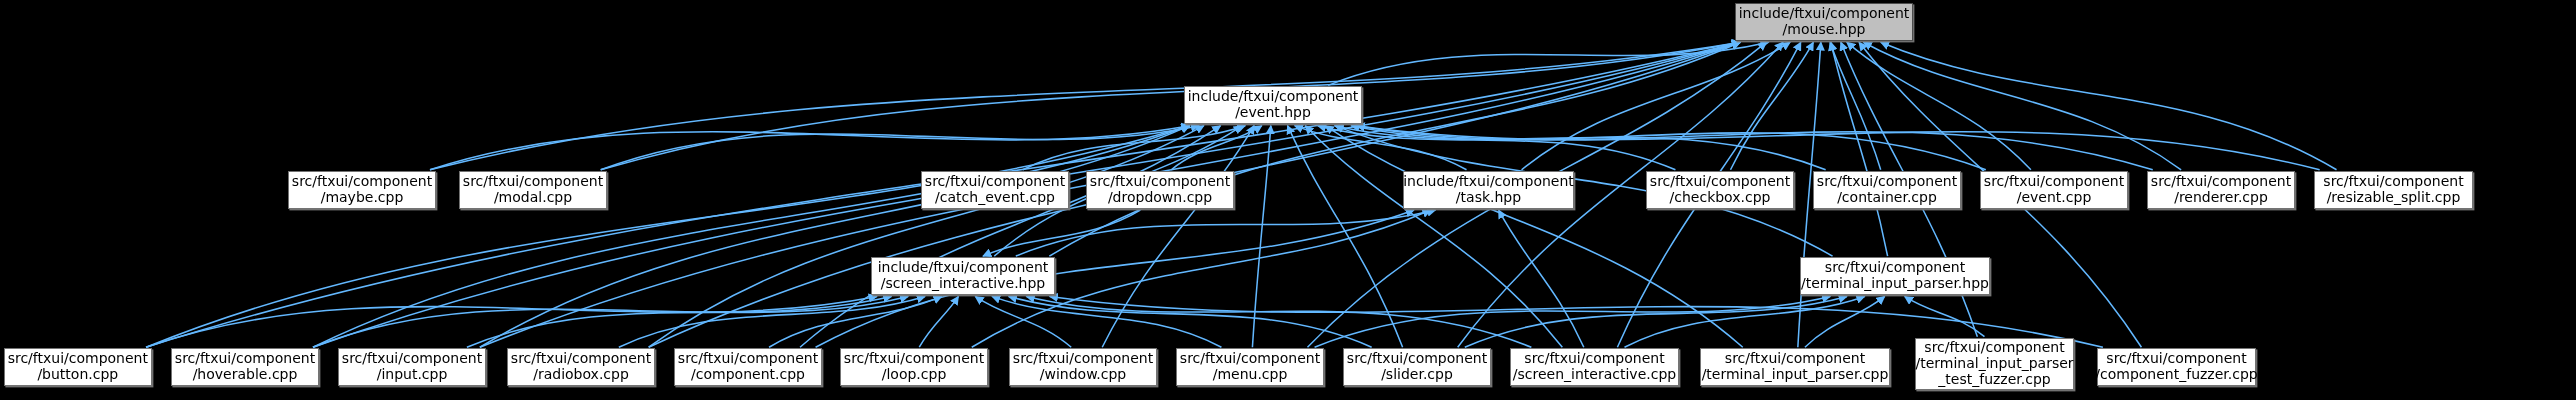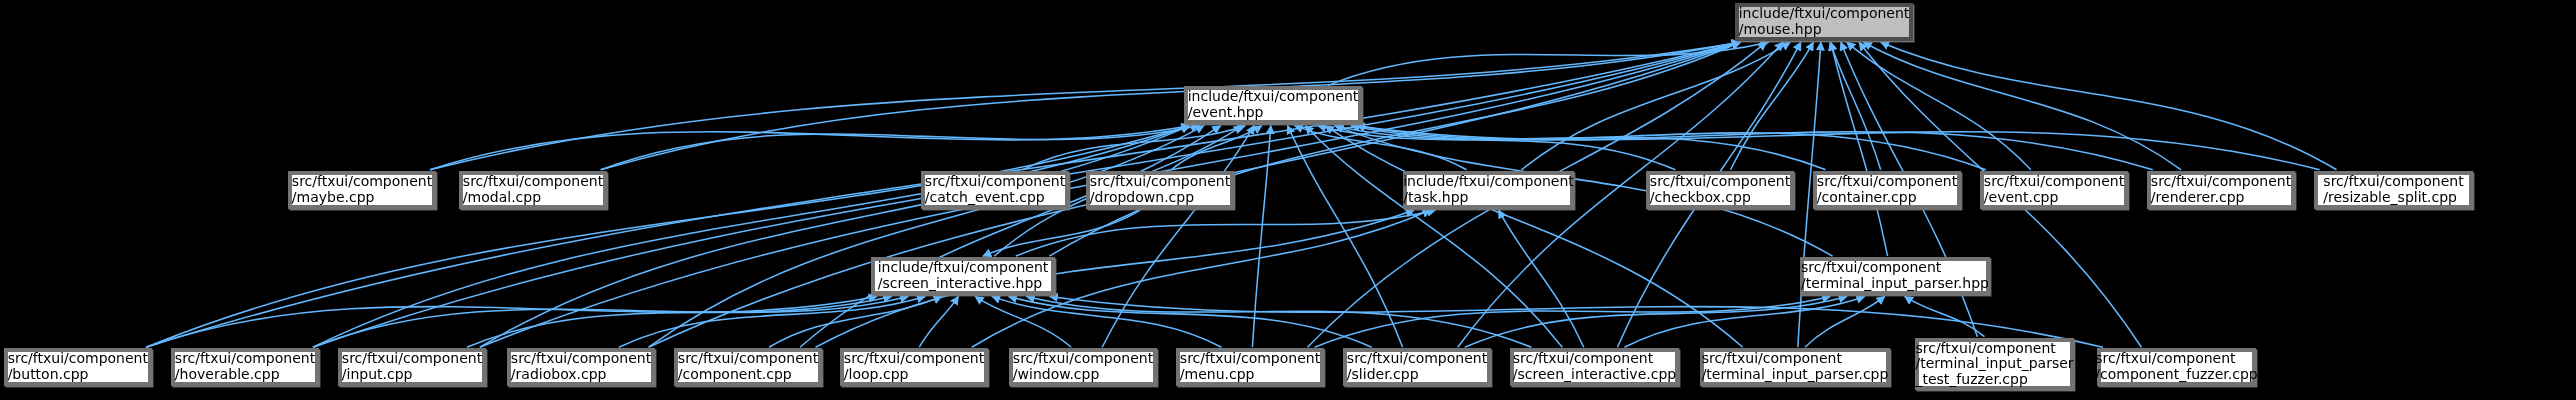--- a/index.html
+++ b/index.html
@@ -1,22 +1,22 @@
 <!DOCTYPE html>
 <html><head>
 <meta charset="utf-8">
 <style>
   html,body{margin:0;padding:0;background:#000;}
   #stage{position:relative;width:2576px;height:400px;background:#000;overflow:hidden;
          font-family:"DejaVu Sans","Liberation Sans",sans-serif;}
   #edges{position:absolute;left:0;top:0;width:2576px;height:400px;}
   .node{position:absolute;box-sizing:border-box;
-        border:4px solid #737373;background:#fff;color:#000;
+        border:1px solid #737373;background:#fff;color:#000;
         display:flex;align-items:center;justify-content:center;
-        line-height:1.12;
+        text-align:center;line-height:1.12;
         font-size:14px;white-space:pre;
         box-shadow:1.4px 1.4px 0 rgba(120,120,120,.95);}
   .node.root{background:#bfbfbf;border-color:#4d4d4d;}
   .node .lbl{display:block;padding:0 4.8px;}
 </style>
 </head>
 <body>
 
 <div id="stage">
   <svg id="edges" xmlns="http://www.w3.org/2000/svg" viewBox="0 0 2685 417">

